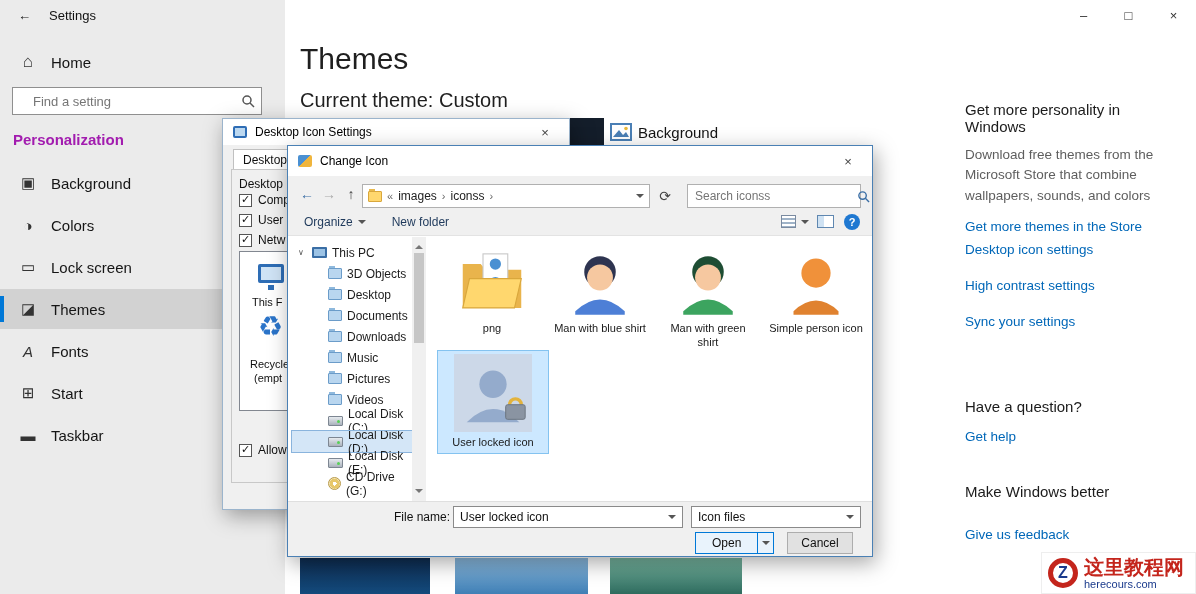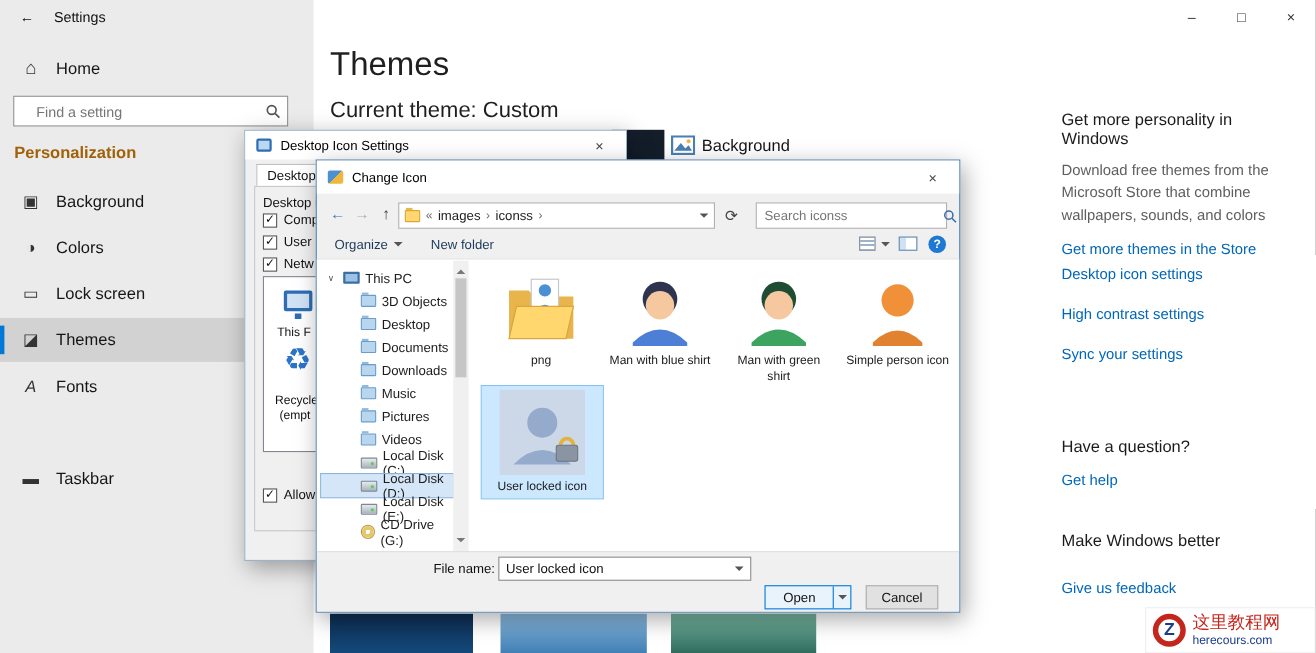--- a/index.html
+++ b/index.html
@@ -15,21 +15,21 @@
 .ig-home::before{content:"⌂";font-size:17px;}
 .ig-bg::before{content:"▣";}
 .ig-colors::before{content:"◑";}
 .ig-lock::before{content:"▭";}
 .ig-themes::before{content:"◪";}
 .ig-fonts::before{content:"A";font-style:italic;}
 .ig-start::before{content:"⊞";}
 .ig-task::before{content:"▬";}
 .side-search{position:absolute;left:12px;top:87px;width:250px;height:28px;background:#fff;border:1px solid #8f8f8f;display:flex;align-items:center;padding-right:6px;}
 .side-search input{flex:1;border:0;outline:0;padding:0 20px;font-size:13px;color:#333;background:transparent;font-family:inherit;}
-.section-h{position:absolute;left:13px;top:131px;font-size:15px;font-weight:bold;color:#a16207;}
+.section-h{position:absolute;left:13px;top:131px;font-size:15px;font-weight:bold;color:#a21caf;}
 
 .win-controls{position:absolute;right:0;top:0;display:flex;z-index:3;}
 .win-btn{width:45px;height:30px;display:flex;align-items:center;justify-content:center;font-size:13px;color:#333;cursor:pointer;}
 
 .h1{position:absolute;left:300px;top:42px;font-size:30px;color:#1f1f1f;font-weight:400;z-index:1;}
 .h2cur{position:absolute;left:300px;top:89px;font-size:20px;color:#1f1f1f;font-weight:400;z-index:1;}
 .bgdark{position:absolute;left:556px;top:118px;width:48px;height:34px;background:#141e2b;z-index:1;}
 .bg-ic{position:absolute;left:610px;top:123px;z-index:1;}
 .bg-lbl{position:absolute;left:638px;top:124px;font-size:15px;color:#141414;z-index:1;}
 .thumb{position:absolute;top:558px;height:36px;z-index:1;cursor:pointer;}
@@ -104,21 +104,21 @@
 .combo{position:absolute;height:22px;background:#fff;border:1px solid #8a8a8a;display:flex;align-items:center;font-size:12px;color:#111;padding:0 6px;cursor:pointer;}
 .combo .caret{margin-left:auto;}
 .combo input{flex:1;border:0;outline:0;font-size:12px;font-family:inherit;color:#111;background:transparent;min-width:0;}
 .btn-open{position:absolute;display:flex;align-items:stretch;border:1px solid #0078d7;background:#e9f3fc;height:22px;font-size:12px;color:#111;cursor:pointer;}
 .btn-open .main{padding:0 16px;display:flex;align-items:center;}
 .btn-open .drop{width:16px;border-left:1px solid #0078d7;display:flex;align-items:center;justify-content:center;}
 .btn{position:absolute;height:22px;background:#e1e1e1;border:1px solid #adadad;font-size:12px;color:#111;display:flex;align-items:center;justify-content:center;cursor:pointer;}
 
 .wm{position:absolute;right:0;bottom:0;width:155px;height:42px;background:#fff;z-index:40;display:flex;align-items:center;gap:6px;padding-left:6px;border:1px solid #eee;}
 .wm-logo{width:30px;height:30px;border-radius:50%;border:5px solid #c4251c;color:#1a3a8c;font-weight:bold;font-size:16px;display:flex;align-items:center;justify-content:center;flex:none;}
-.wm-cn{color:#c4251c;font-weight:normal;font-size:16px;line-height:1.1;}
+.wm-cn{color:#c4251c;font-weight:bold;font-size:20px;line-height:1.1;}
 .wm-en{color:#1a3a8c;font-size:11px;}
 .mag{flex:none;}
 </style>
 </head>
 <body>
 
 <div class="screen">
 
   <div class="h1">Themes</div>
   <div class="h2cur">Current theme: Custom</div>
@@ -188,20 +188,24 @@
       <span class="ic ig-lock"></span>
       <span>Lock screen</span>
     </div>
     <div class="nav-row sel" style="top:289px;">
       <span class="ic ig-themes"></span>
       <span>Themes</span>
     </div>
     <div class="nav-row" style="top:331px;">
       <span class="ic ig-fonts"></span>
       <span>Fonts</span>
+    </div>
+    <div class="nav-row" style="top:373px;">
+      <span class="ic ig-start"></span>
+      <span>Start</span>
     </div>
     <div class="nav-row" style="top:415px;">
       <span class="ic ig-task"></span>
       <span>Taskbar</span>
     </div>
   </div>
 
   <div class="dialog dis">
     <div class="titlebar">
       <span class="appic mon"></span>
@@ -387,20 +391,24 @@
       </svg>
       <div class="lbl">User locked icon</div>
     </div>
 
     <div class="footerbar"></div>
     <div class="flabel" style="left:106px;top:364px;">File name:</div>
     <div class="combo" style="left:165px;top:360px;width:230px;">
       <input value="User locked icon" style="">
       <span class="caret"></span>
     </div>
+    <div class="combo" style="left:403px;top:360px;width:170px;">
+      <span>Icon files</span>
+      <span class="caret"></span>
+    </div>
     <div class="btn-open" style="left:407px;top:386px;">
       <span class="main">Open</span>
       <span class="drop">
           <span class="caret"></span>
         </span>
     </div>
     <div class="btn" style="left:499px;top:386px;width:66px;">Cancel</div>
   </div>
 
   <div class="wm">

